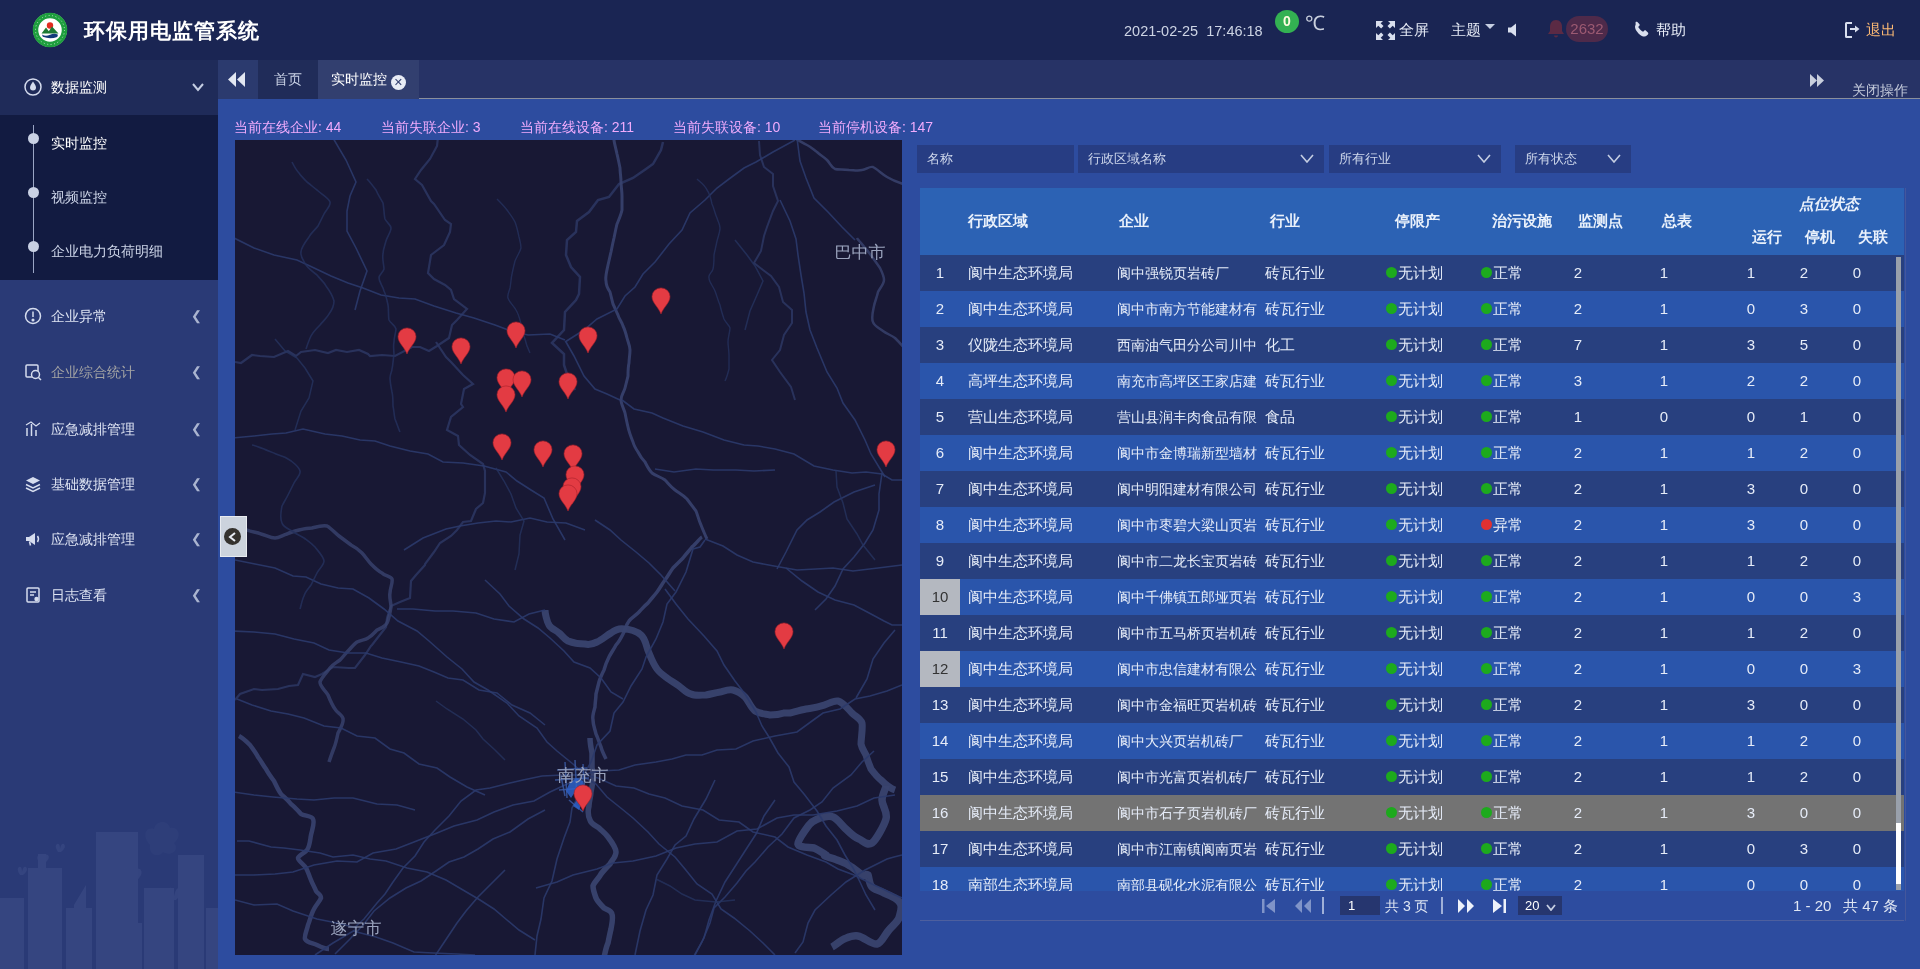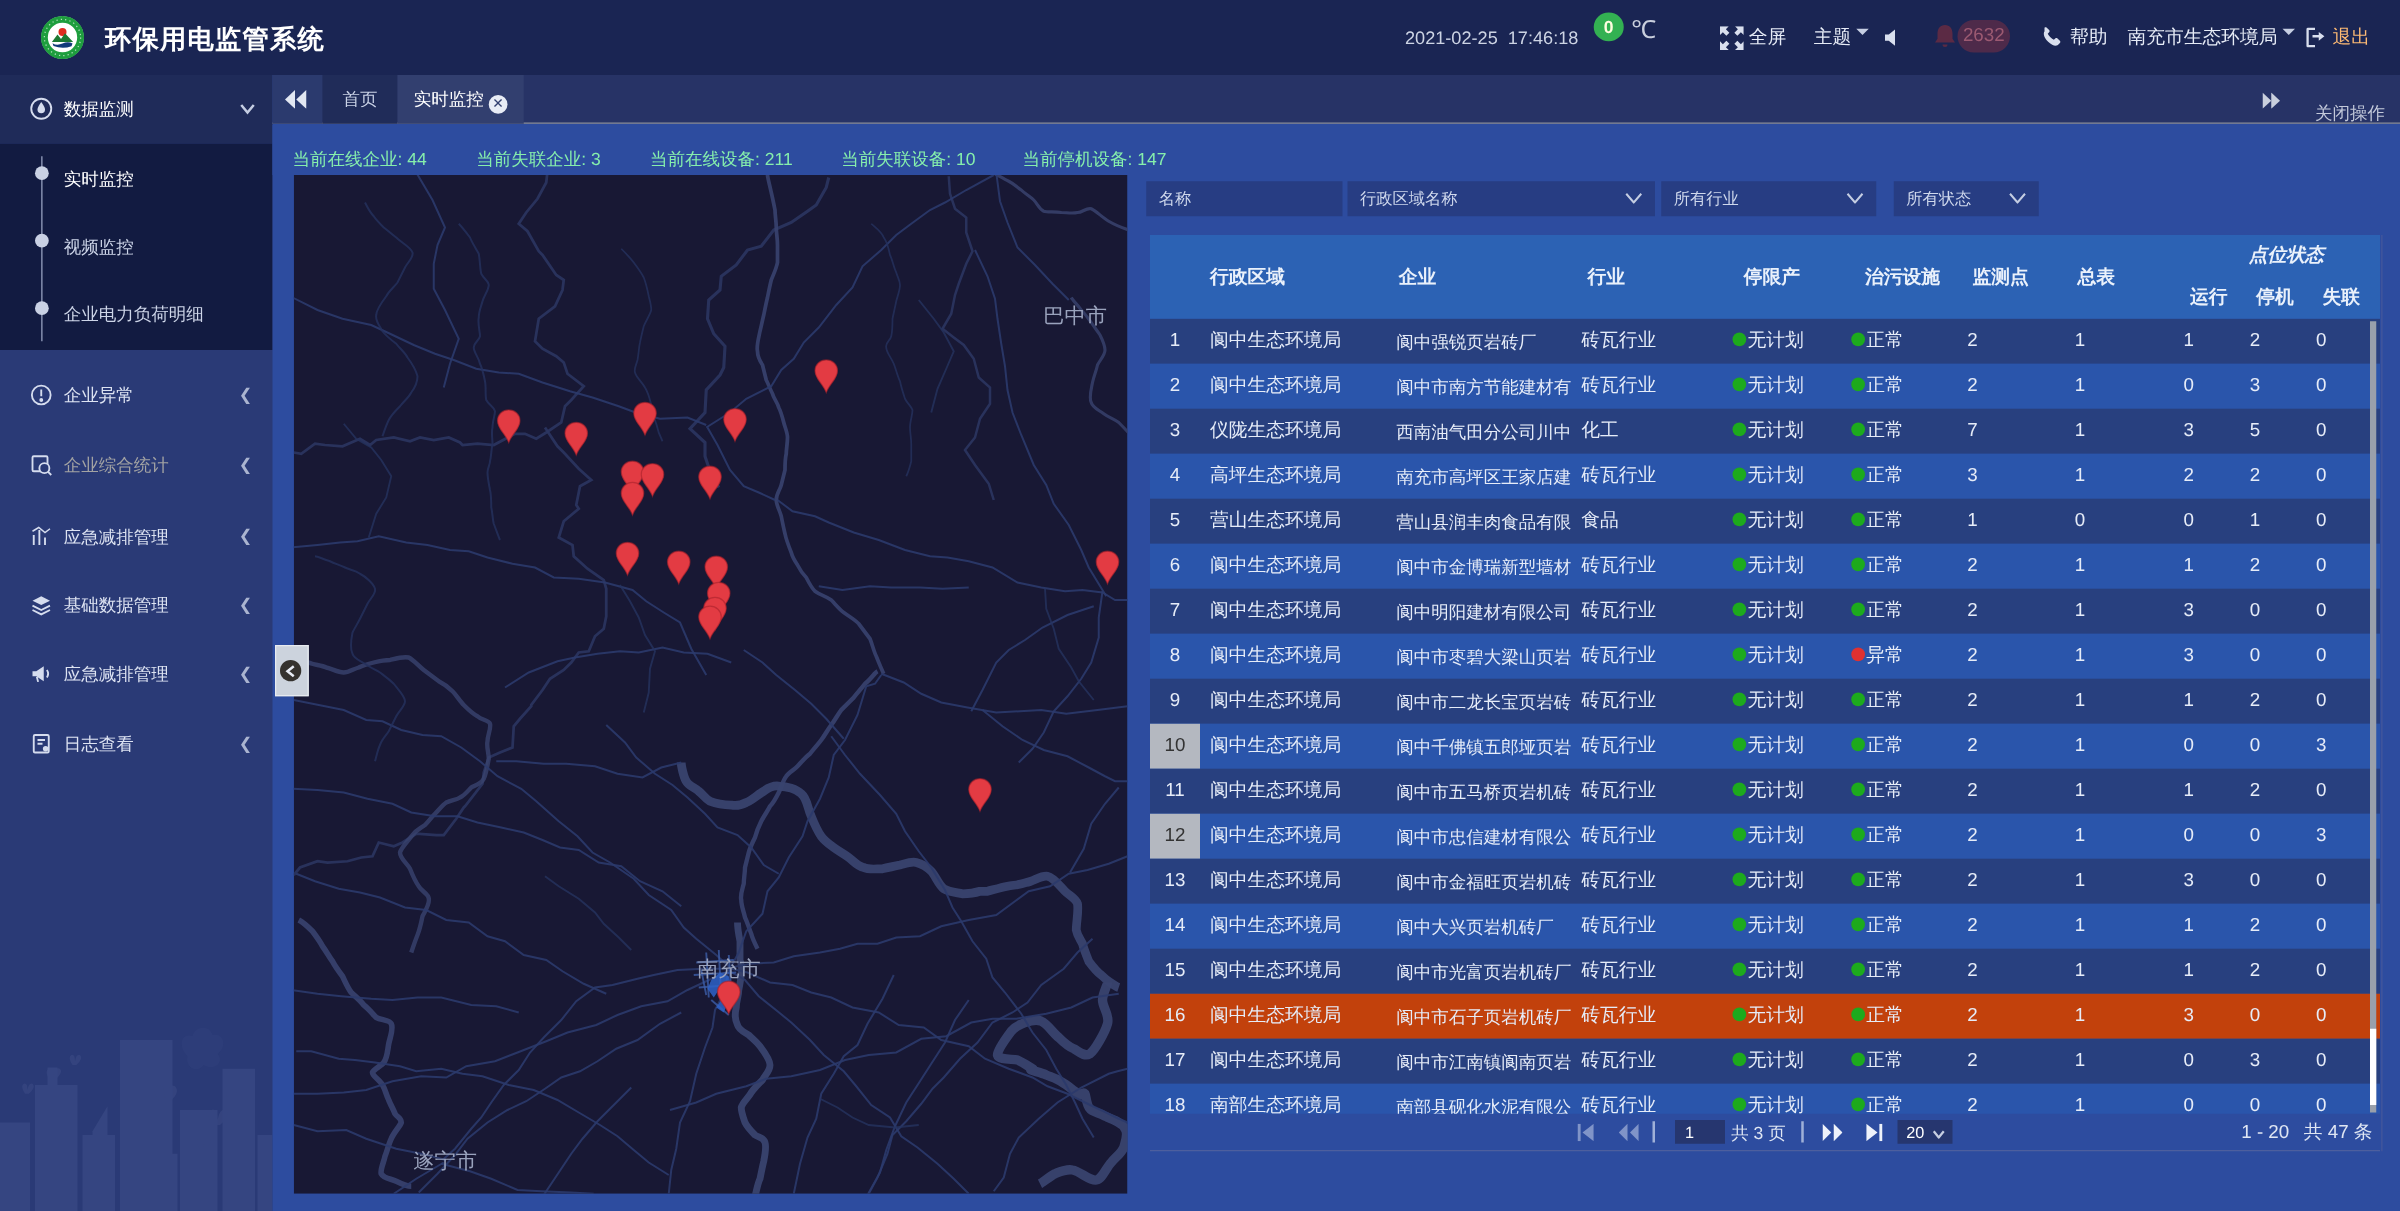--- a/index.html
+++ b/index.html
@@ -33,21 +33,20 @@
       <path d="M0 4.5 L3 4.5 L8 0.5 L8 13.5 L3 9.5 L0 9.5 Z"></path>
     </svg>
   <svg class="abs" style="left:1548px;top:20px" width="16" height="18" viewBox="0 0 16 18" fill="#5b2a44">
       <path d="M8 0 C4 0 2 3 2 7 L2 11 L0 14 L16 14 L14 11 L14 7 C14 3 12 0 8 0 Z M6 15.5 A2 2 0 0 0 10 15.5 Z"></path>
     </svg>
   <span class="abs" style="left:1566px;top:16px;width:42px;height:26px;background:#4e2a4a;border-radius:13px;color:#9c5a72;font-size:15px;text-align:center;line-height:26px">2632</span>
   <svg class="abs" style="left:1632px;top:21px" width="17" height="17" viewBox="0 0 17 17" fill="#d9dfee">
       <path d="M3.6 1.1 C4.1 0.6 4.9 0.6 5.4 1.1 L7.3 3 C7.8 3.5 7.8 4.3 7.3 4.8 L6.2 5.9 C7.1 7.6 9.4 9.9 11.1 10.8 L12.2 9.7 C12.7 9.2 13.5 9.2 14 9.7 L15.9 11.6 C16.4 12.1 16.4 12.9 15.9 13.4 L14.5 14.8 C13.5 15.8 10.5 16.4 6.5 12.4 C2.5 8.4 2.7 5.0 3.6 4.1 Z"></path>
     </svg>
   <span class="abs" style="left:1656px;top:0;line-height:60px;font-size:15px;color:#e6ebf6">帮助</span>
-  <span class="abs" style="left:1702px;top:0;line-height:60px;font-size:15px;color:#e6ebf6">南充市生态环境局<i style="display:inline-block;border:5px solid transparent;border-top-color:#c6cee2;margin-left:4px;vertical-align:1px"></i></span>
   <svg class="abs" style="left:1845px;top:22px" width="17" height="16" viewBox="0 0 17 16" fill="#d9dfee">
       <path d="M0 1.5 A1.5 1.5 0 0 1 1.5 0 L7 0 L7 2 L2 2 L2 14 L7 14 L7 16 L1.5 16 A1.5 1.5 0 0 1 0 14.5 Z"></path>
       <path d="M10 3.5 L14.5 7 L10 10.5 L10 8 L5 8 L5 6 L10 6 Z"></path>
     </svg>
   <span class="abs" style="left:1866px;top:0;line-height:60px;font-size:15px;color:#fdba74">退出</span>
 </div>
 
 <div class="abs" style="left:0;top:60px;width:218px;height:909px;background:#2a3a76;overflow:hidden">
   <svg class="abs" style="left:0;top:700px" width="218" height="209" viewBox="0 0 218 209">
     <g fill="#93a3d4" opacity="0.11">
@@ -161,21 +160,21 @@
   </div>
   <div class="abs" style="left:40px;top:0;width:60px;height:39px;background:#202c59;color:#c9d2e6;font-size:14px;text-align:center;line-height:39px">首页</div>
   <div class="abs" style="left:100px;top:0;width:101px;height:39px;background:#323f6f;color:#fff;font-size:14px;text-align:center;line-height:39px">实时监控 <span style="display:inline-block;width:15px;height:15px;border-radius:50%;background:#e8ecf5;color:#323f6f;font-size:11px;line-height:15px;vertical-align:-2px">✕</span></div>
   <svg class="abs" style="left:1592px;top:14px" width="15" height="13" viewBox="0 0 15 13" fill="#c9cfdd">
       <path d="M0 0 L7 6.5 L0 13 Z"></path>
       <path d="M7 0 L14 6.5 L7 13 Z"></path>
     </svg>
   <span class="abs" style="left:1634px;top:11px;line-height:39px;font-size:14px;color:#c3c9da">关闭操作</span>
 </div>
 
-<div class="abs" style="left:218px;top:100px;width:1702px;height:40px;background:#2d4c9f;color:#86efac;font-size:14px;line-height:55px">
+<div class="abs" style="left:218px;top:100px;width:1702px;height:40px;background:#2d4c9f;color:#f0abfc;font-size:14px;line-height:55px">
   <span class="abs" style="left:16px">当前在线企业: 44</span>
   <span class="abs" style="left:163px">当前失联企业: 3</span>
   <span class="abs" style="left:302px">当前在线设备: 211</span>
   <span class="abs" style="left:455px">当前失联设备: 10</span>
   <span class="abs" style="left:600px">当前停机设备: 147</span>
 </div>
 
 <div class="abs" style="left:235px;top:140px;width:667px;height:815px">
     <svg width="667" height="815" viewBox="0 0 667 815" style="display:block">
 <defs>
@@ -504,21 +503,21 @@
 <span style="position:absolute;left:197px;width:145px;overflow:hidden;white-space:nowrap;font-size:14px">阆中市光富页岩机砖厂</span>
 <span style="position:absolute;left:345px;width:110px;overflow:hidden;white-space:nowrap">砖瓦行业</span>
 <span style="position:absolute;left:466px"><i style="display:inline-block;width:11px;height:11px;border-radius:50%;background:#1daa1d;margin-right:1px"></i>无计划</span>
 <span style="position:absolute;left:561px"><i style="display:inline-block;width:11px;height:11px;border-radius:50%;background:#1daa1d;margin-right:1px"></i>正常</span>
 <span style="position:absolute;left:638px;width:40px;text-align:center">2</span>
 <span style="position:absolute;left:724px;width:40px;text-align:center">1</span>
 <span style="position:absolute;left:811px;width:40px;text-align:center">1</span>
 <span style="position:absolute;left:864px;width:40px;text-align:center">2</span>
 <span style="position:absolute;left:917px;width:40px;text-align:center">0</span>
 </div>
-<div style="position:absolute;left:0;top:540px;width:984px;height:36px;background:#c2410c;line-height:36px;font-size:15px;color:#e6ecf8">
+<div style="position:absolute;left:0;top:540px;width:984px;height:36px;background:#737373;line-height:36px;font-size:15px;color:#e6ecf8">
 <span style="position:absolute;left:0;width:40px;text-align:center">16</span>
 <span style="position:absolute;left:48px;width:142px;overflow:hidden;white-space:nowrap">阆中生态环境局</span>
 <span style="position:absolute;left:197px;width:145px;overflow:hidden;white-space:nowrap;font-size:14px">阆中市石子页岩机砖厂</span>
 <span style="position:absolute;left:345px;width:110px;overflow:hidden;white-space:nowrap">砖瓦行业</span>
 <span style="position:absolute;left:466px"><i style="display:inline-block;width:11px;height:11px;border-radius:50%;background:#1daa1d;margin-right:1px"></i>无计划</span>
 <span style="position:absolute;left:561px"><i style="display:inline-block;width:11px;height:11px;border-radius:50%;background:#1daa1d;margin-right:1px"></i>正常</span>
 <span style="position:absolute;left:638px;width:40px;text-align:center">2</span>
 <span style="position:absolute;left:724px;width:40px;text-align:center">1</span>
 <span style="position:absolute;left:811px;width:40px;text-align:center">3</span>
 <span style="position:absolute;left:864px;width:40px;text-align:center">0</span>

